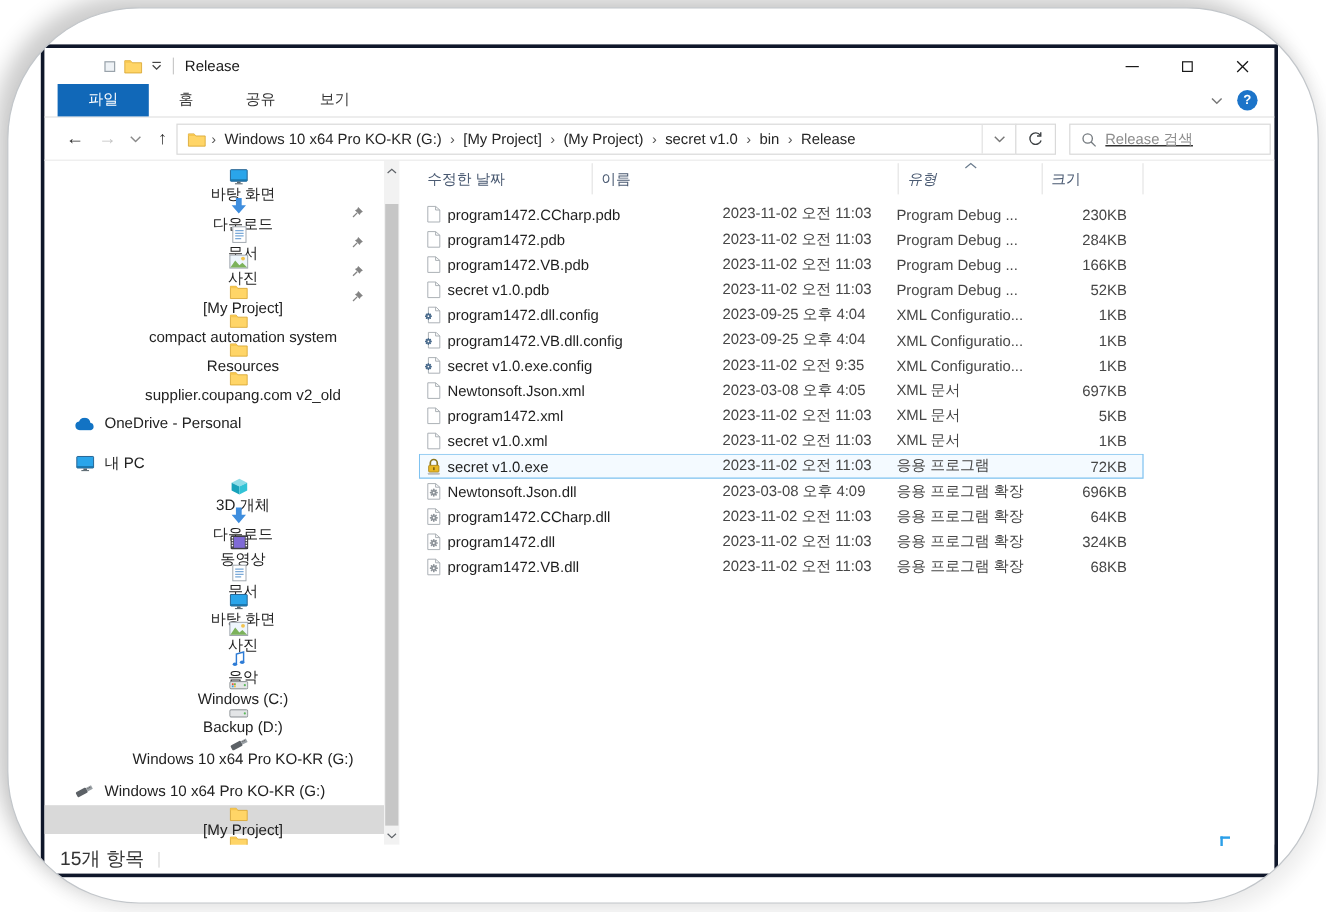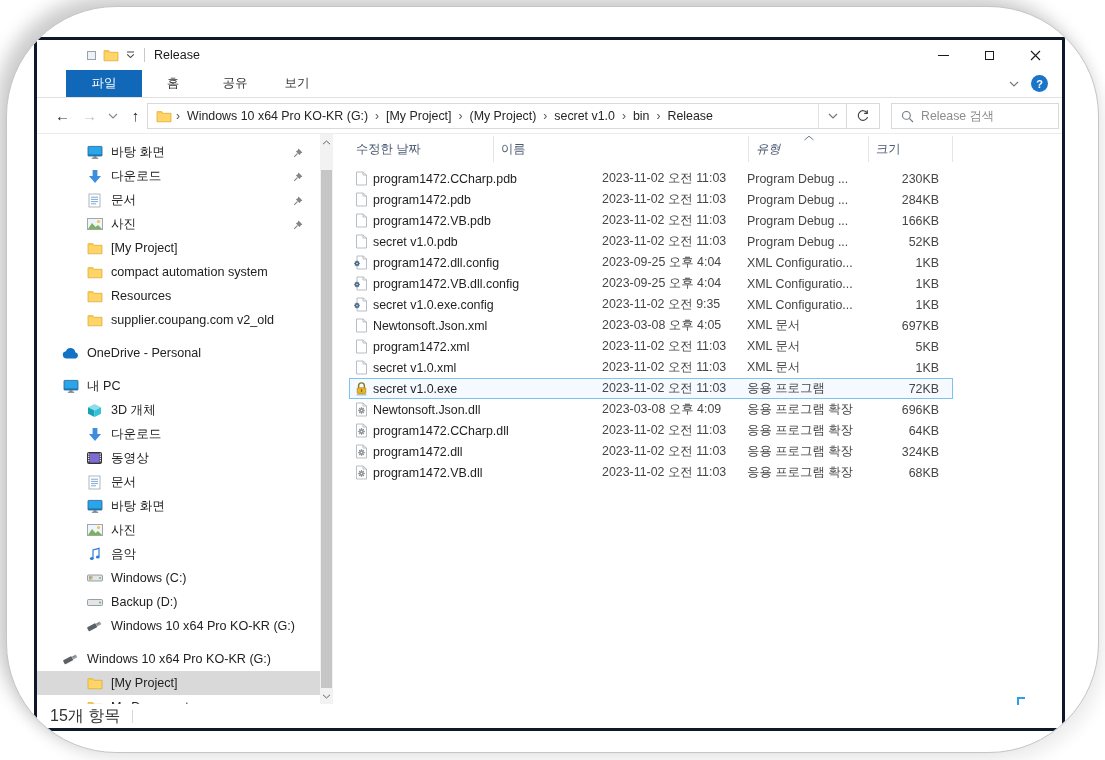--- a/index.html
+++ b/index.html
@@ -22,21 +22,21 @@
   .ttitle{font-size:12.5px;color:#1a1a1a;}
   .wctrl{position:absolute;top:0;right:4px;height:30px;display:flex;}
   .wbtn{width:46px;display:flex;align-items:center;justify-content:center;}
   .minbar{width:11px;height:1px;background:#1a1a1a;}
   .maxbox{width:9px;height:9px;border:1px solid #1a1a1a;}
 
   
   .ribbon{position:relative;height:28px;display:flex;border-bottom:1px solid #e1e1e1;}
   .tab{height:100%;display:flex;align-items:center;justify-content:center;width:62px;
        font-size:12.5px;color:#333;}
-  .tab.file{width:76px;margin-left:29px;background:var(--file-tab-blue,#1168b8);color:#fff;}
+  .tab.file{width:76px;margin-left:11px;background:var(--file-tab-blue,#1168b8);color:#fff;}
   .ribbon-right{position:absolute;right:14px;top:0;height:100%;display:flex;align-items:center;gap:12px;}
   .collapse{color:#777;}
   .help{width:17px;height:17px;border-radius:50%;background:var(--help-blue,#1c74c9);color:#fff;
         font-size:11px;font-weight:bold;display:flex;align-items:center;justify-content:center;}
 
   
   .addr{position:relative;height:36px;border-bottom:1px solid #ececec;}
   .navbtns{position:absolute;left:12px;top:0;height:35px;display:flex;align-items:center;}
   .nbtn{width:27px;text-align:center;font-size:15px;color:#2b2b2b;}
   .nbtn.disabled{color:#c3c3c3;}
@@ -44,33 +44,33 @@
   .addrbox{position:absolute;left:110px;top:5px;width:700px;height:26px;border:1px solid #d9d9d9;
            background:#fff;display:flex;align-items:center;}
   .bc{display:flex;align-items:center;flex:1;padding-left:8px;overflow:hidden;white-space:nowrap;}
   .crumb{font-size:12.4px;color:#262626;padding:0 3px;}
   .crumb-sep{font-size:12px;color:#555;padding:0 4px;}
   .addr-chevron{width:28px;height:100%;display:flex;align-items:center;justify-content:center;
                 border-left:1px solid #e2e2e2;color:#777;}
   .refreshbox{position:absolute;left:809px;top:5px;width:34px;height:26px;border:1px solid #d9d9d9;
               background:#fff;display:flex;align-items:center;justify-content:center;}
   .searchbox{position:absolute;left:854px;top:5px;width:168px;height:26px;border:1px solid #d9d9d9;
-             background:#fff;display:flex;align-items:center;gap:7px;padding-left:9px;}
+             background:#fff;display:flex;align-items:center;gap:7px;padding-left:9px;text-decoration:underline;}
   .searchinput{border:none;outline:none;flex:1;min-width:0;font-size:12.3px;color:#333;
                background:transparent;font-family:inherit;}
   .searchinput::placeholder{color:#8d8d8d;}
 
   
   .main{position:absolute;top:94px;left:0;right:0;bottom:24px;display:flex;overflow:hidden;}
   .sidebar{width:283px;padding-top:6px;overflow:hidden;flex:none;}
   .side-gap{height:9px;}
   .side-item{height:24px;display:flex;align-items:center;font-size:12.6px;color:#222;white-space:nowrap;}
   .side-item .icon{width:19px;margin-right:7px;flex:none;}
   .lvl1{padding-left:24px;}
-  .lvl2{padding-left:48px;}
+  .lvl2{padding-left:48px;flex-direction:column;}
   .side-item.selected{background:var(--sidebar-selected-bg,#d9d9d9);}
   .icon.pin{margin-left:auto;margin-right:12px;}
 
   .vscroll{width:13px;background:#f2f2f2;position:relative;flex:none;}
   .sarrow{position:absolute;left:0;width:13px;height:14px;display:flex;align-items:center;justify-content:center;}
   .sarrow.up{top:1px;}.sarrow.down{bottom:1px;}
   .sthumb{position:absolute;left:1px;right:1px;top:36px;bottom:16px;background:#c6c6c6;}
 
   .filelist{flex:1;position:relative;background:#fff;}
   .list-header{position:absolute;top:2px;left:16px;height:26px;display:flex;font-size:12.3px;color:#4a5a72;}

